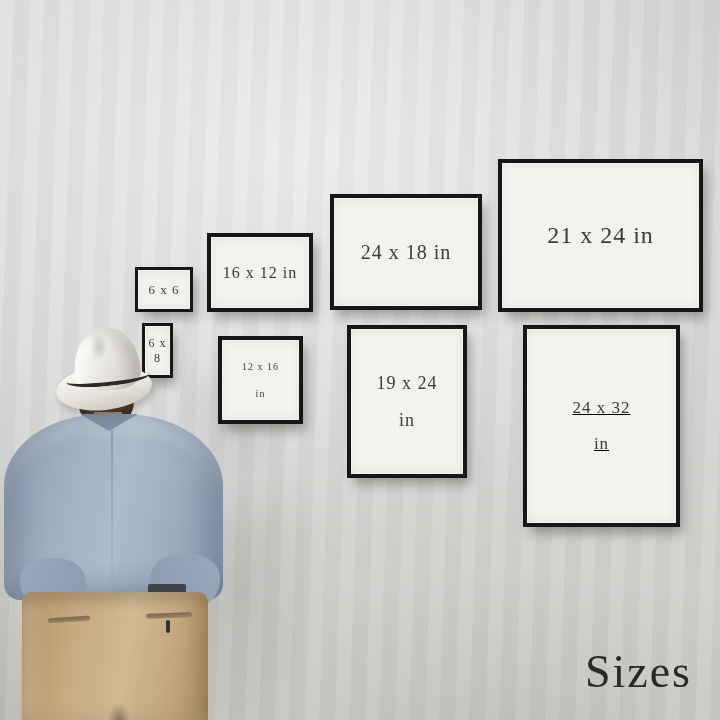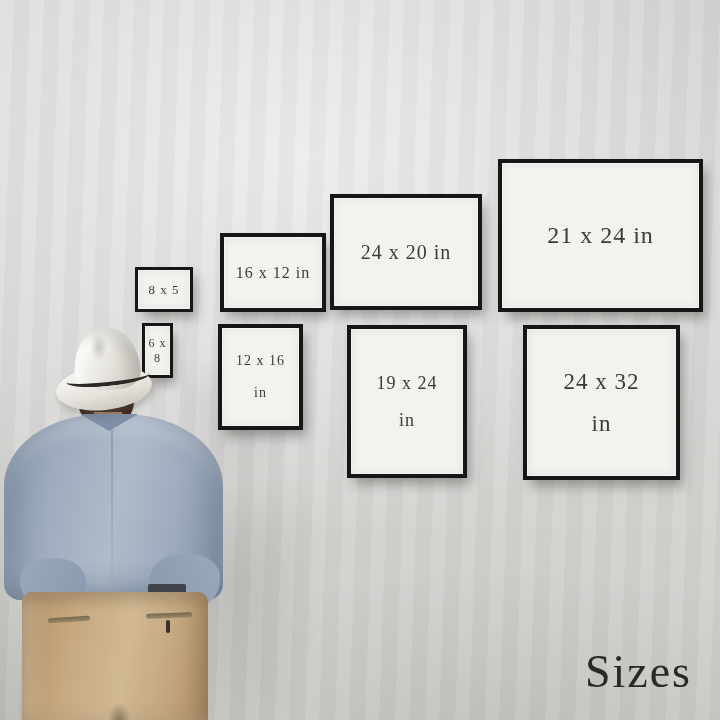--- a/index.html
+++ b/index.html
@@ -37,27 +37,27 @@
   }
   .print{
     width:100%;height:100%;display:flex;flex-direction:column;align-items:center;justify-content:center;
     box-shadow:inset 0 0 10px rgba(0,0,0,0.08), inset 0 0 0 1px rgba(255,255,255,0.8);
     color:var(--printText,#3d3b38);letter-spacing:1px;text-align:center;
   }
   .print .l2:empty{display:none;}
   .print .l2{margin-top:16px;}
 
   .f-8x6  {left:135px;top:267px;width:58px; height:45px; border-width:3px;font-size:13px;}
-  .f-16x12{left:220px;top:233px;width:106px;height:79px; border-width:4px;font-size:16px;}
+  .f-16x12{left:207px;top:233px;width:106px;height:79px; border-width:4px;font-size:16px;}
   .f-24x18{left:330px;top:194px;width:152px;height:116px;border-width:4px;font-size:20px;}
   .f-32x24{left:498px;top:159px;width:205px;height:153px;border-width:4px;font-size:24px;}
   .f-6x8  {left:142px;top:323px;width:31px; height:55px; border-width:3px;font-size:12px;letter-spacing:0.5px;align-items:flex-end;}
-  .f-12x16{left:218px;top:324px;width:85px; height:106px;border-width:4px;font-size:14px;}
+  .f-12x16{left:218px;top:336px;width:85px; height:88px;border-width:4px;font-size:10px;}
   .f-18x24{left:347px;top:325px;width:120px;height:153px;border-width:4px;font-size:18px;}
-  .f-24x32{left:523px;top:325px;width:157px;height:155px;border-width:4px;font-size:23px;}
+  .f-24x32{left:523px;top:325px;width:157px;height:202px;border-width:4px;font-size:17px;text-decoration:underline;}
 
   
   .person{position:absolute;left:0;top:320px;width:240px;height:400px;z-index:5;}
   .person *{position:absolute;}
 
   .hair{left:78px;top:74px;width:56px;height:34px;
     background:radial-gradient(70% 80% at 50% 20%, #5a3f2d, #3a281c 80%);
     border-radius:14% 14% 55% 55% / 10% 10% 85% 85%;}
   .neck{left:94px;top:92px;width:28px;height:18px;background:#ad8166;border-radius:0 0 9px 9px;}
 
@@ -118,33 +118,33 @@
 </head>
 <body>
 
 <div class="scene">
 
   <div class="wall-shadow shadow-head"></div>
   <div class="wall-shadow shadow-body"></div>
 
   <div class="frame f-8x6">
     <div class="print">
-      <span class="l1">8 x 5</span>
+      <span class="l1">6 x 6</span>
 
     </div>
   </div>
   <div class="frame f-16x12">
     <div class="print">
       <span class="l1">16 x 12 in</span>
 
     </div>
   </div>
   <div class="frame f-24x18">
     <div class="print">
-      <span class="l1">24 x 20 in</span>
+      <span class="l1">24 x 18 in</span>
 
     </div>
   </div>
   <div class="frame f-32x24">
     <div class="print">
       <span class="l1">21 x 24 in</span>
 
     </div>
   </div>
 

